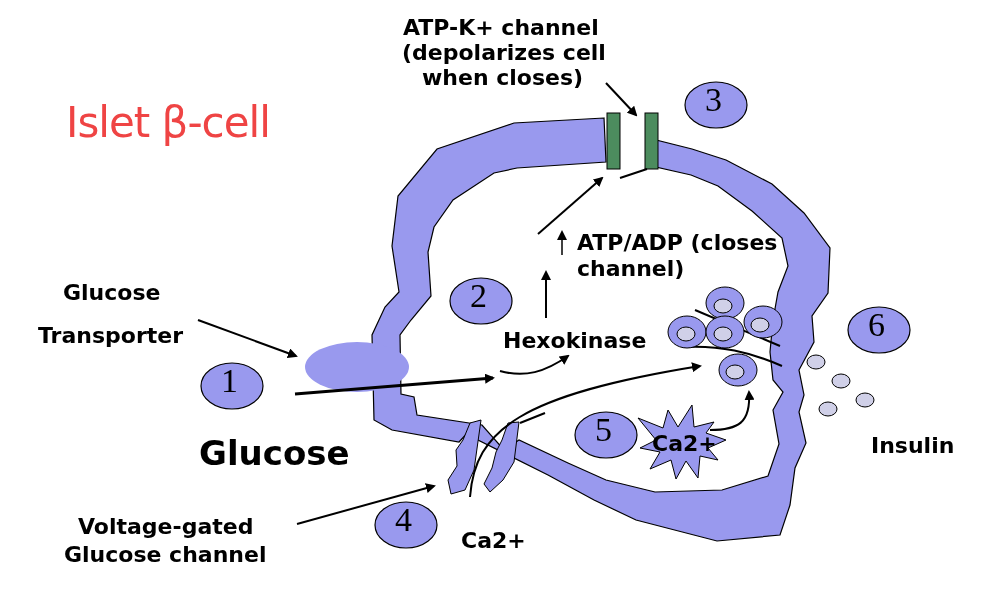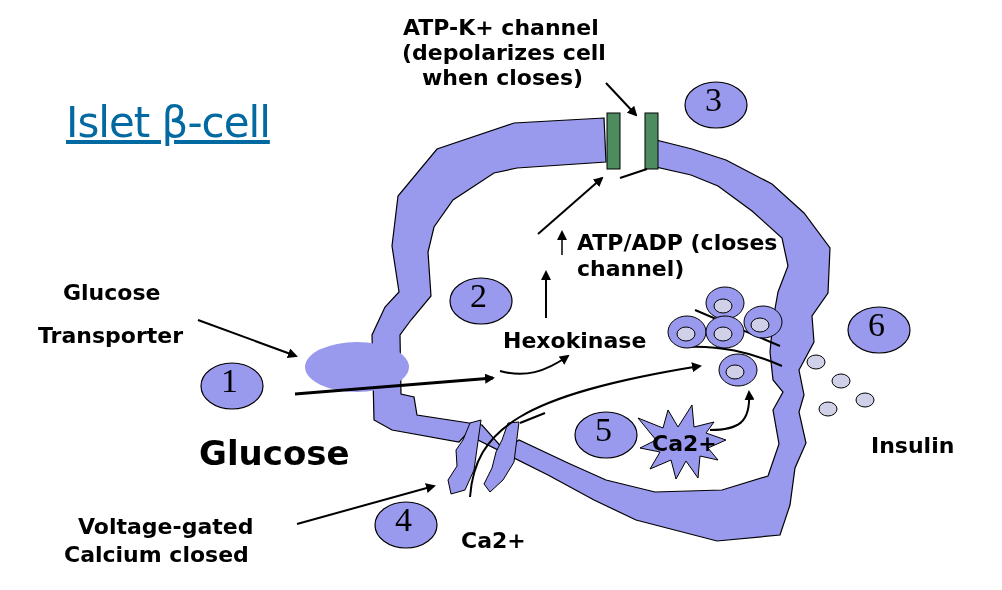--- a/index.html
+++ b/index.html
@@ -1,19 +1,19 @@
 <!DOCTYPE html>
 <html><head>
 <meta charset="utf-8">
 <style>
   html,body{margin:0;padding:0;background:#ffffff;}
   body{width:1002px;height:590px;position:relative;overflow:hidden;font-family:"DejaVu Sans",sans-serif;}
   svg{position:absolute;left:0;top:0;}
   .lbl{position:absolute;font-family:"DejaVu Sans",sans-serif;font-weight:bold;color:#000;font-size:22px;line-height:25px;white-space:nowrap;}
-  .title{position:absolute;left:66px;top:98px;font-family:"DejaVu Sans",sans-serif;font-size:42px;color:#0369a1;letter-spacing:-1px;text-decoration:underline;}
+  .title{position:absolute;left:66px;top:98px;font-family:"DejaVu Sans",sans-serif;font-size:42px;color:#ef4444;letter-spacing:-1px;}
   .num{font-family:"Liberation Serif","DejaVu Serif",serif;font-size:34px;}
 </style>
 </head>
 <body>
 
 <svg width="1002" height="590" viewBox="0 0 1002 590">
   <defs>
     <marker id="ah" markerWidth="10" markerHeight="10" refX="8" refY="5" orient="auto" markerUnits="userSpaceOnUse">
       <path d="M0,0 L10,5 L0,10 z" fill="#000"></path>
     </marker>
@@ -115,18 +115,18 @@
 <div class="lbl" style="left:577px;top:256px;">channel)</div>
 
 <div class="lbl" style="left:63px;top:280px;">Glucose</div>
 <div class="lbl" style="left:38px;top:323px;text-align:right;">Transporter</div>
 
 <div class="lbl" style="left:503px;top:328px;">Hexokinase</div>
 
 <div class="lbl" style="left:199px;top:432px;font-size:34px;line-height:42px;">Glucose</div>
 
 <div class="lbl" style="left:78px;top:514px;">Voltage-gated</div>
-<div class="lbl" style="left:64px;top:542px;">Calcium closed</div>
+<div class="lbl" style="left:64px;top:542px;">Glucose channel</div>
 
 <div class="lbl" style="left:461px;top:528px;">Ca2+</div>
 <div class="lbl" style="left:652px;top:431px;">Ca2+</div>
 
 <div class="lbl" style="left:871px;top:433px;">Insulin</div>
 
 </body></html>

